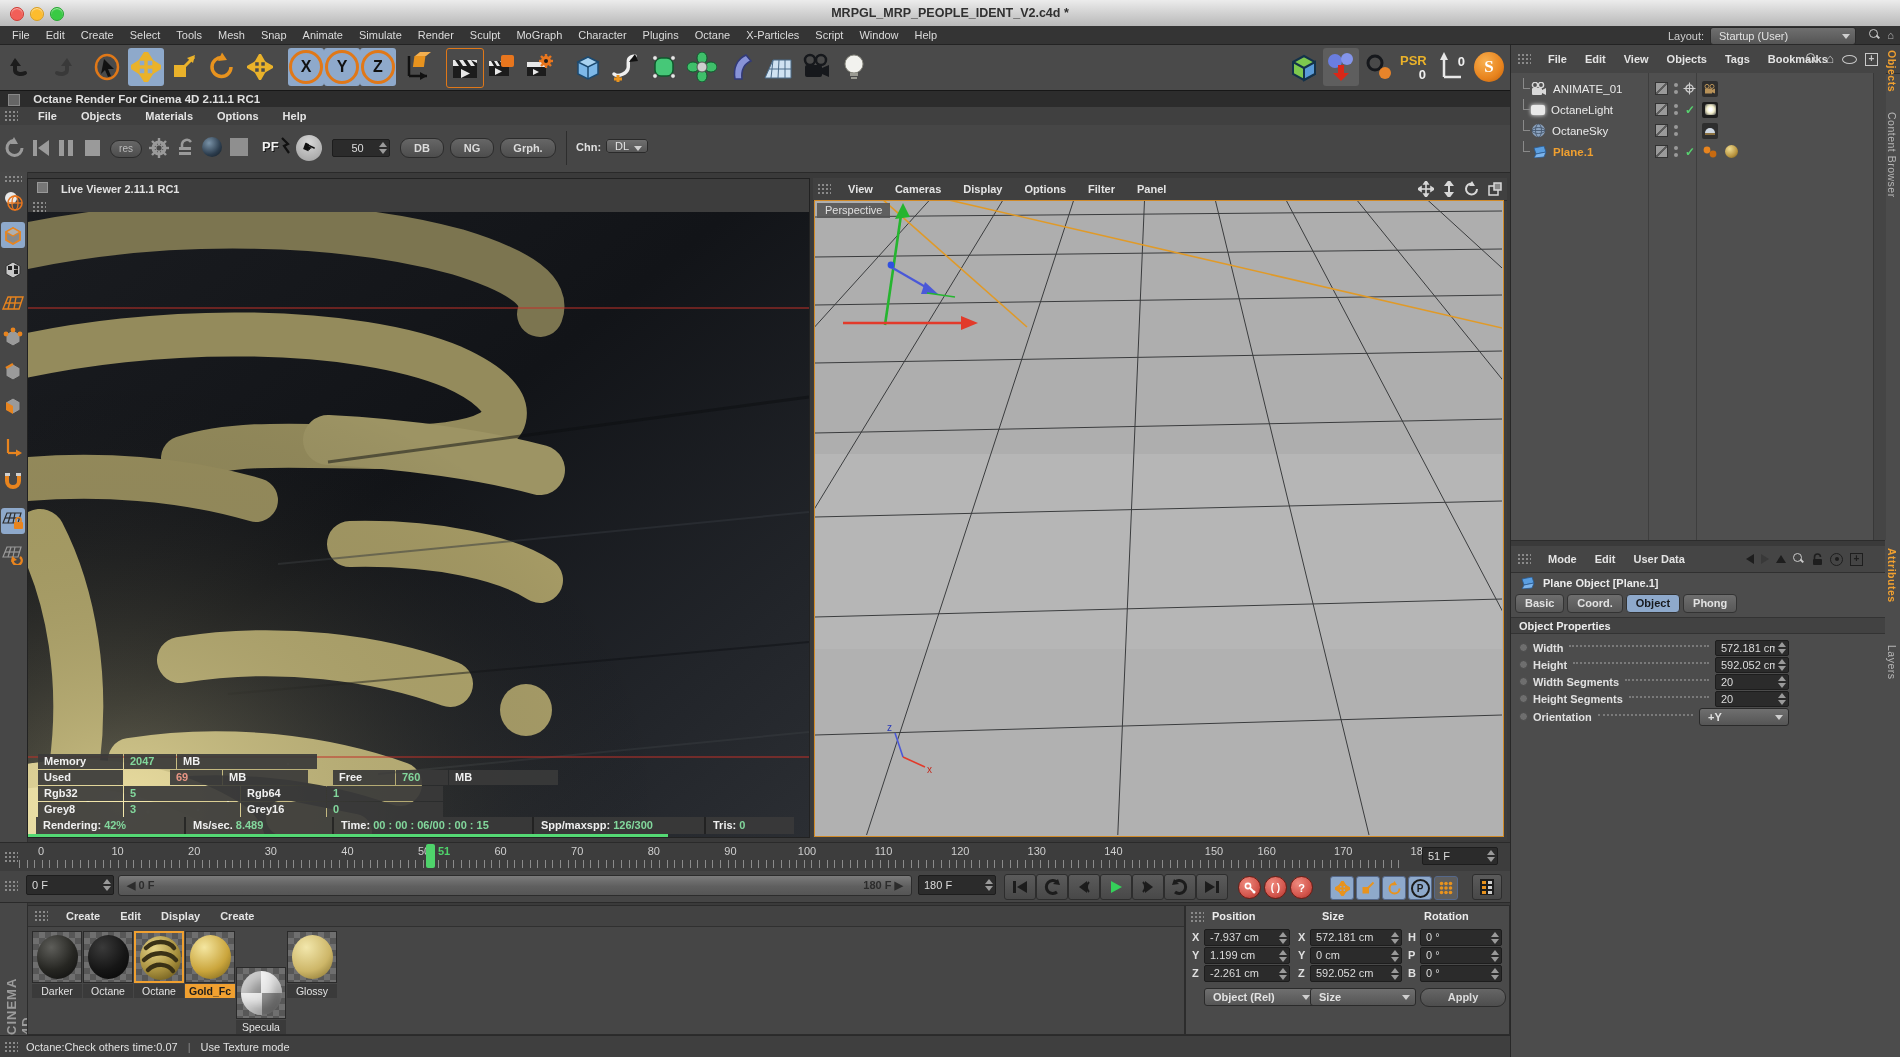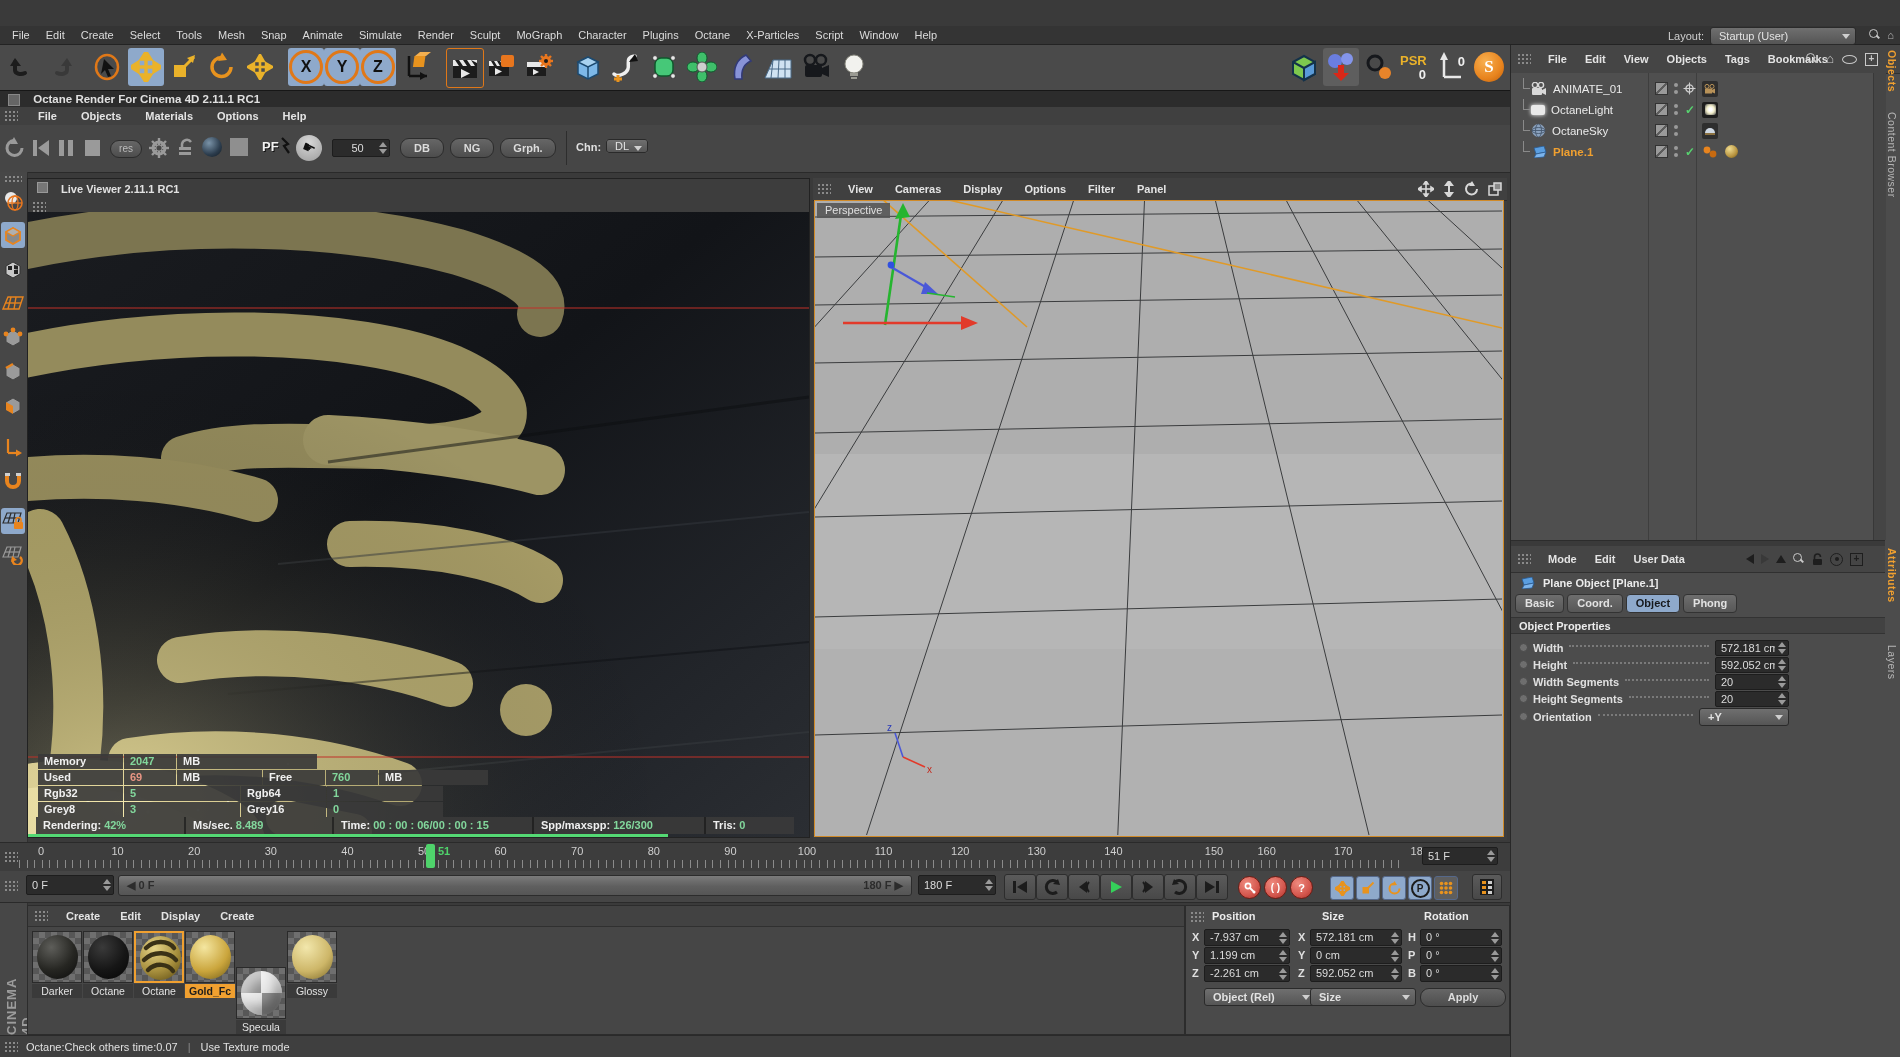--- a/index.html
+++ b/index.html
@@ -149,20 +149,26 @@
   .plusbox{width:11px;height:11px;border:1px solid #c9c9c9;color:#c9c9c9;font-size:10px;line-height:10px;text-align:center;font-weight:bold;}
   .tri-l{width:0;height:0;border-top:5px solid transparent;border-bottom:5px solid transparent;border-right:8px solid #1e1e1e;}
   .tri-r{width:0;height:0;border-top:5px solid transparent;border-bottom:5px solid transparent;border-left:8px solid #1e1e1e;}
   .tri-u{width:0;height:0;border-left:5px solid transparent;border-right:5px solid transparent;border-bottom:8px solid #1e1e1e;}
 </style>
 </head>
 <body>
 
 <div class="app">
 
+  <div class="titlebar">
+    <span class="tl red"></span>
+    <span class="tl yel"></span>
+    <span class="tl grn"></span>
+    <span>MRPGL_MRP_PEOPLE_IDENT_V2.c4d *</span>
+  </div>
 
   <div class="menubar">
     <span class="mi">File</span>
     <span class="mi">Edit</span>
     <span class="mi">Create</span>
     <span class="mi">Select</span>
     <span class="mi">Tools</span>
     <span class="mi">Mesh</span>
     <span class="mi">Snap</span>
     <span class="mi">Animate</span>
@@ -664,23 +670,23 @@
       </svg>
       
       <div class="abs" style="left:10px;top:542px;">
         <div class="stat-row">
           <div class="stat-cell" style="width:85px;">Memory</div>
           <div class="stat-cell sv" style="width:52px;">2047</div>
           <div class="stat-cell" style="width:140px;">MB</div>
         </div>
         <div class="stat-row">
           <div class="stat-cell" style="width:85px;">Used</div>
-          <div class="stat-cell sv warn" style="width:52px;">69</div>
+          <div class="stat-cell sv warn" style="width:52px;margin-left:46px;">69</div>
           <div class="stat-cell" style="width:85px;">MB</div>
-          <div class="stat-cell" style="width:62px;">Free</div>
+          <div class="stat-cell" style="width:62px;margin-left:24px;">Free</div>
           <div class="stat-cell sv" style="width:52px;">760</div>
           <div class="stat-cell" style="width:109px;">MB</div>
         </div>
         <div class="stat-row">
           <div class="stat-cell" style="width:85px;">Rgb32</div>
           <div class="stat-cell sv" style="width:116px;">5</div>
           <div class="stat-cell" style="width:85px;">Rgb64</div>
           <div class="stat-cell sv" style="width:116px;">1</div>
         </div>
         <div class="stat-row">

